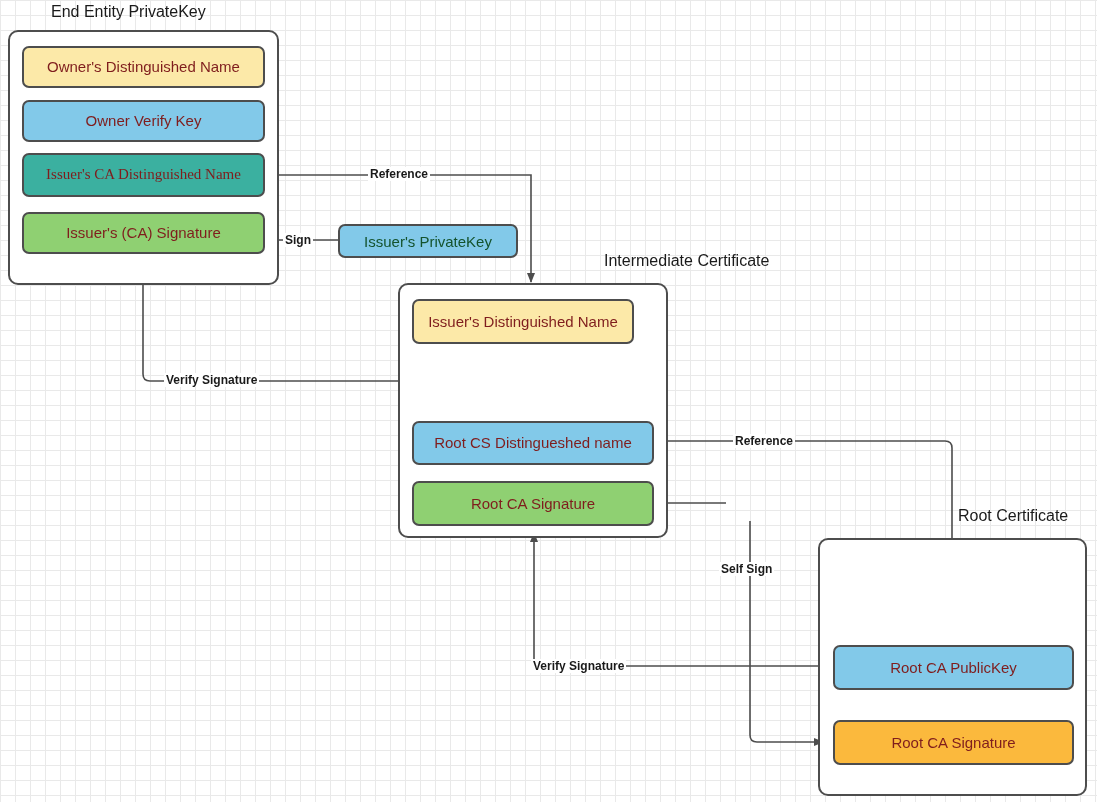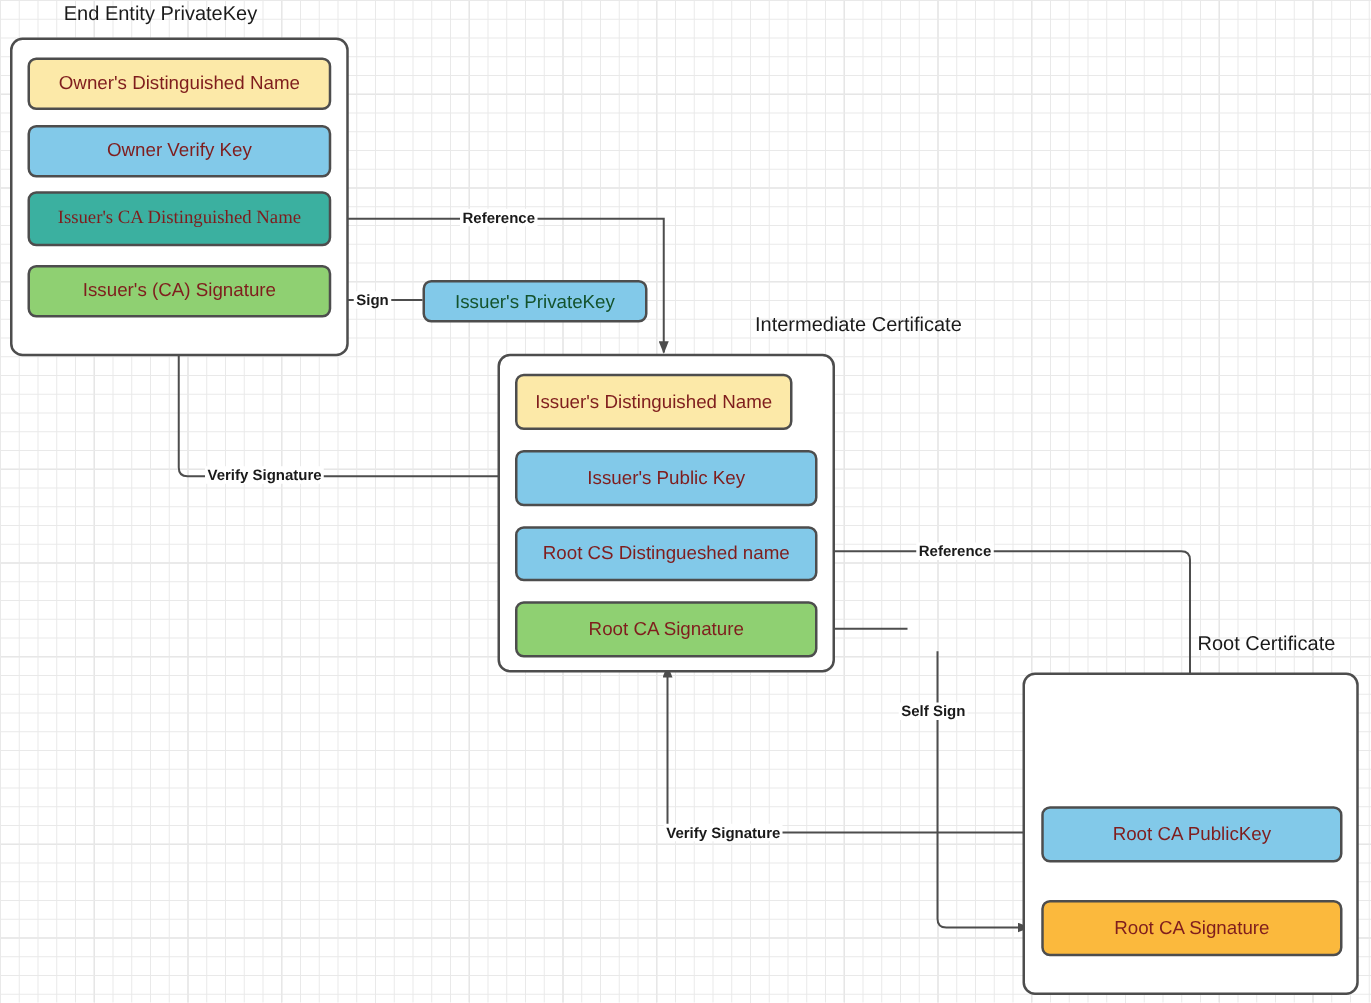--- a/index.html
+++ b/index.html
@@ -116,21 +116,20 @@
   <div class="field f-green" style="left:22px;top:212px;width:243px;height:42px;">Issuer's (CA) Signature</div>
 
   <div class="keybox" style="left:338px;top:224px;width:180px;height:34px;">Issuer's PrivateKey</div>
 
   <div class="cert-title" style="left:568px;top:252px;margin-left:36px;">Intermediate Certificate</div>
 
   <div class="container-box" style="left:398px;top:283px;width:270px;height:255px;"></div>
 
   <div class="field f-yellow" style="left:412px;top:299px;width:222px;height:45px;">Issuer's Distinguished Name</div>
 
-  <div class="field f-blue" style="left:412px;top:360px;width:242px;height:45px;">Issuer's Public  Key</div>
 
   <div class="field f-blue" style="left:412px;top:421px;width:242px;height:44px;">Root CS Distingueshed name</div>
 
   <div class="field f-green" style="left:412px;top:481px;width:242px;height:45px;">Root CA Signature</div>
 
 
   <div class="cert-title" style="left:958px;top:507px;">Root Certificate</div>
 
   <div class="container-box" style="left:818px;top:538px;width:269px;height:258px;"></div>
 

